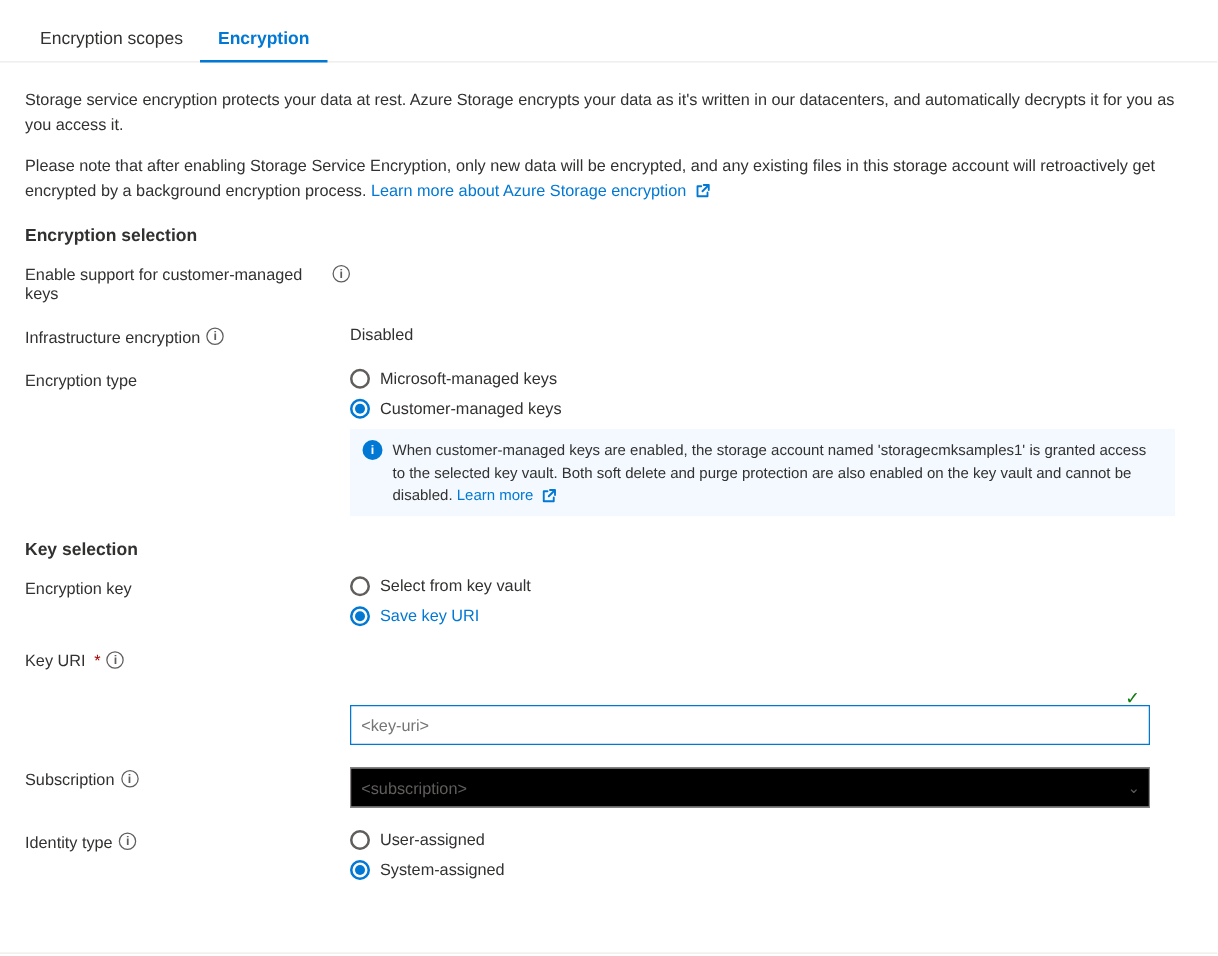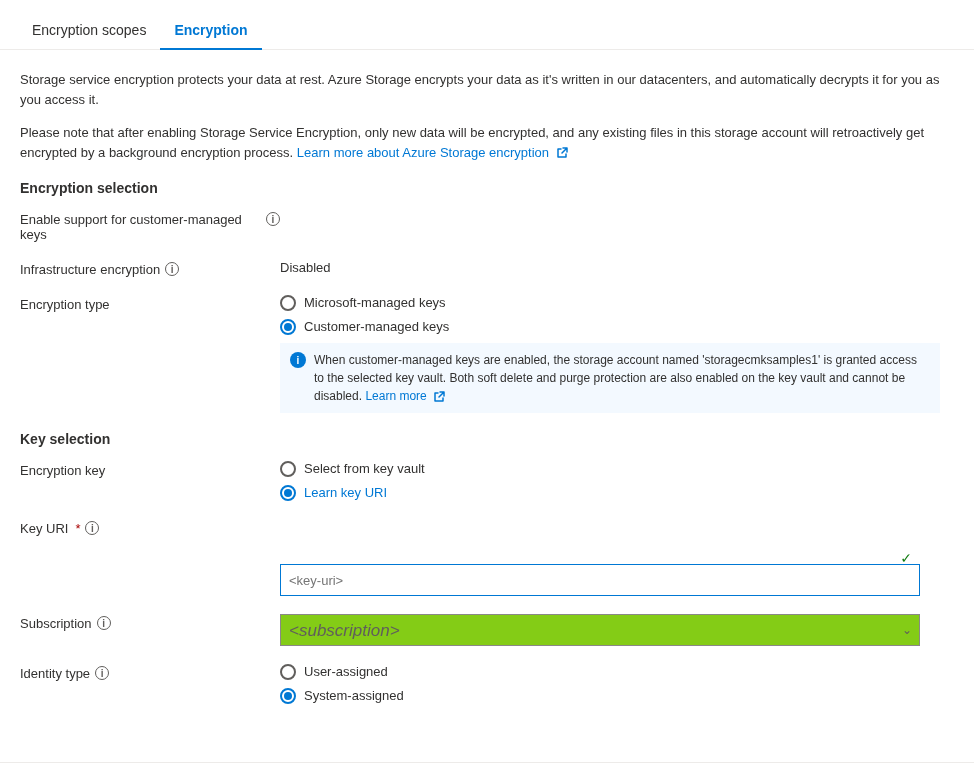--- a/index.html
+++ b/index.html
@@ -202,26 +202,25 @@
       position: relative;
       display: inline-block;
       width: 640px;
     }
 
     .select-box {
       width: 640px;
       height: 32px;
       border: 1px solid #8a8886;
       padding: 4px 30px 4px 8px;
-      font-size: 17px;
+      font-size: 13px;
       color: #605e5c;
-      background: #84cc16;
+      background: #000000;
       appearance: none;
       cursor: pointer;
-      font-style: italic;
     }
 
     .select-chevron {
       position: absolute;
       right: 8px;
       top: 50%;
       transform: translateY(-50%);
       pointer-events: none;
       color: #605e5c;
       font-size: 12px;
@@ -341,21 +340,21 @@
       <span>Encryption key</span>
     </div>
     <div class="form-value">
       <div class="radio-group">
         <div class="radio-option">
           <div class="radio-input"></div>
           <span class="radio-label">Select from key vault</span>
         </div>
         <div class="radio-option">
           <div class="radio-input checked"></div>
-          <span class="radio-label" style="color:#0078d4;">Learn key URI</span>
+          <span class="radio-label" style="color:#0078d4;">Save key URI</span>
         </div>
       </div>
     </div>
   </div>
 
   <div class="form-row">
     <div class="form-label">
       <span>Key URI</span>
       <span style="color:#a80000; margin-left:2px;">*</span>
       <span class="info-icon">i</span>

